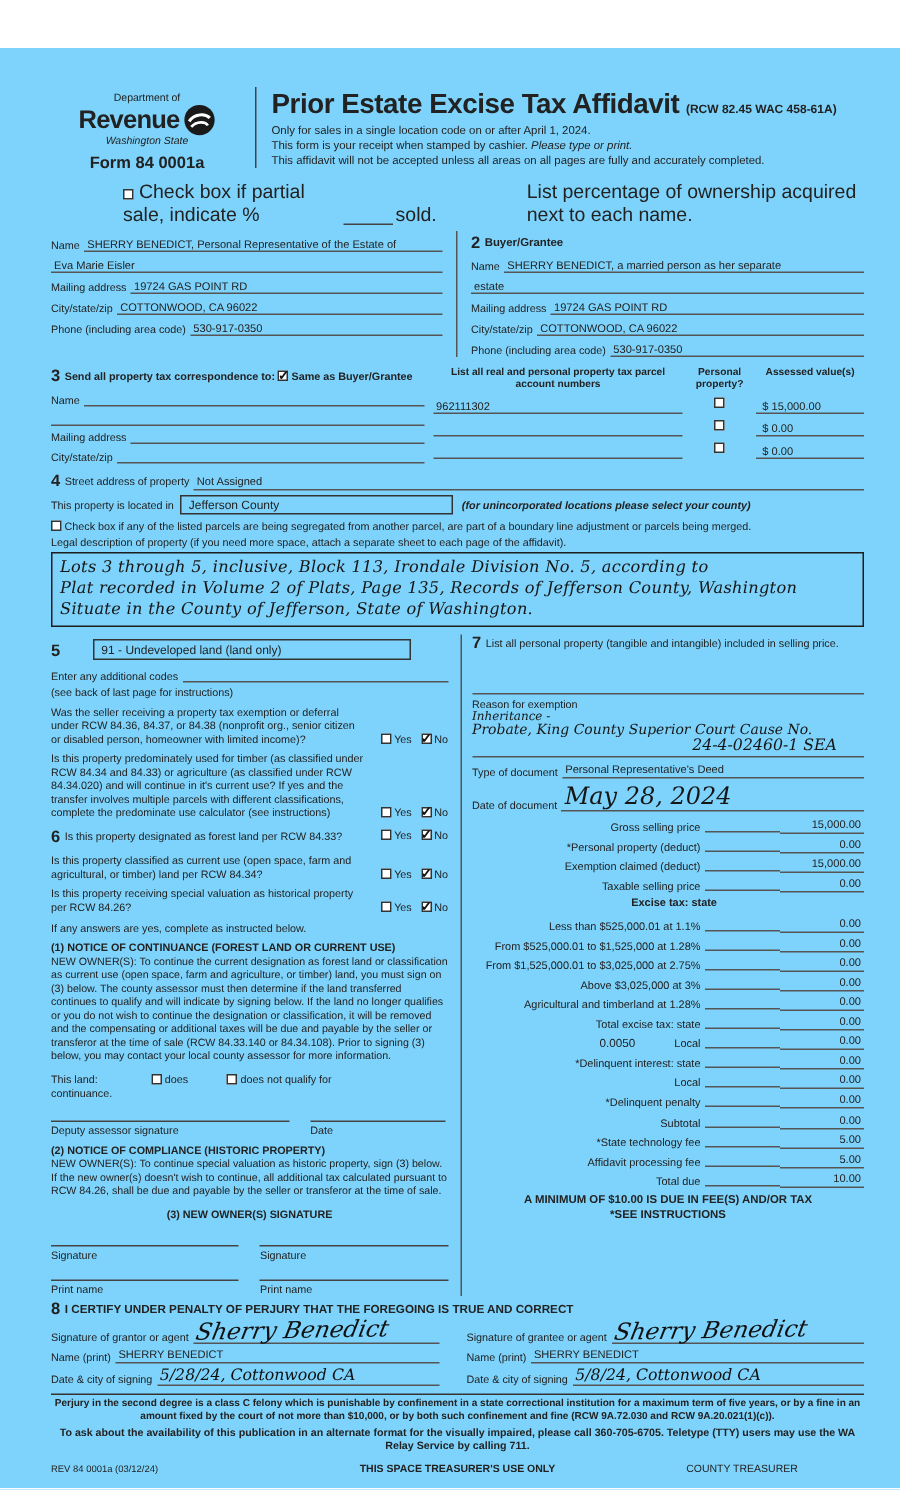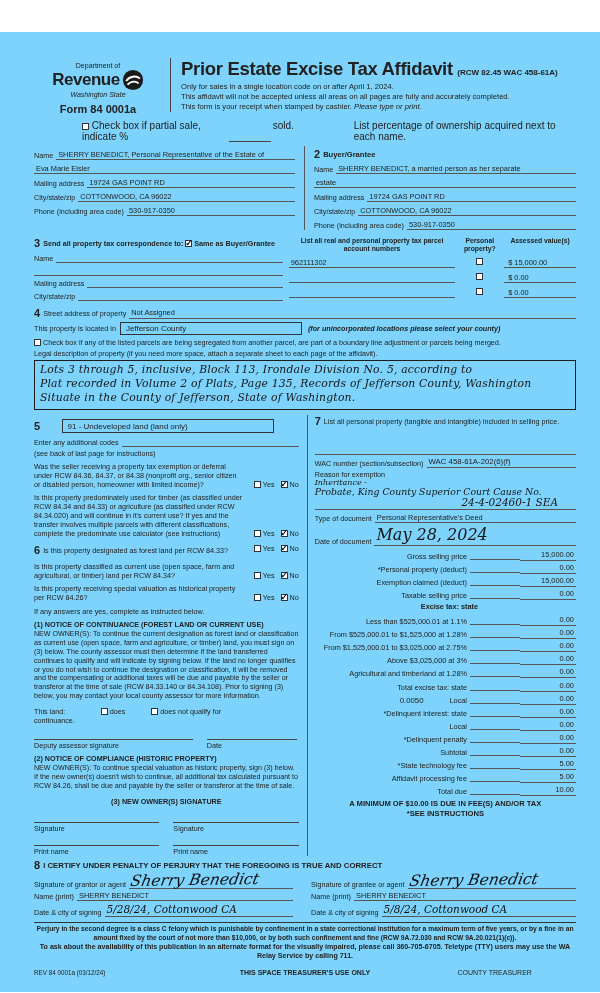--- a/index.html
+++ b/index.html
@@ -31,21 +31,21 @@
   .dept{font-size:7px;}
   .revrow{display:flex; align-items:center; justify-content:center; gap:2px;}
   .rev{font-size:17px; font-weight:bold; letter-spacing:-0.5px;}
   .wast{font-size:7px; font-style:italic;}
   .formnum{font-size:11px; font-weight:bold; margin-top:5px;}
   .titleblk{border-left:1.5px solid #444; margin-left:8px; padding-left:10px; flex:1;}
   .title{font-size:18.5px; font-weight:bold; letter-spacing:-0.3px;}
   .titleref{font-size:8px; font-weight:bold;}
   .note{font-size:7.6px; line-height:1.3;}
   
-  .partial{display:flex; margin-top:5px; font-size:10px; }
+  .partial{display:flex; margin-top:5px; font-size:13px; align-items:flex-end;}
   .pline{display:inline-block; width:48px; border-bottom:1px solid #444; margin:0 2px;}
   
   .cols{display:flex; margin-top:4px;}
   .colL{width:50%; padding-right:9px; border-right:1px solid #555;}
   .colR{width:50%; padding-left:9px;}
   .hdg{font-size:7.6px; font-weight:bold; margin-top:2px;}
   
   .s3{display:flex; margin-top:7px;}
   .s3l{width:47%; padding-right:6px;}
   .s3r{width:53%;}
@@ -118,22 +118,22 @@
       <div class="wast">Washington State</div>
       <div class="formnum">Form 84 0001a</div>
     </div>
     <div class="titleblk">
       <div>
         <span class="title">Prior Estate Excise Tax Affidavit</span>
         <span class="titleref">(RCW 82.45 WAC 458-61A)</span>
       </div>
       <div class="note" style="margin-top:2px;">
         <div>Only for sales in a single location code on or after April 1, 2024.</div>
+        <div><span>This form is your receipt when stamped by cashier.</span> <span class="it">Please type or print.</span></div>
         <div>This affidavit will not be accepted unless all areas on all pages are fully and accurately completed.</div>
-        <div><span>This form is your receipt when stamped by cashier.</span> <span class="it">Please type or print.</span></div>
       </div>
     </div>
   </div>
 
   <div class="partial">
     <span style="margin-left:48px;"><span class="cb"></span>
     <span>Check box if partial sale, indicate %</span></span>
     <span class="pline"></span>
     <span>sold.</span>
     <span style="margin-left:60px;">List percentage of ownership acquired next to each name.</span>
@@ -314,24 +314,20 @@
       </div>
       <div class="sigpair" style="margin-top:12px;">
         <div class="sigslot" style="width:48%;"><span>Print name</span></div>
         <div class="sigslot" style="width:48%;"><span>Print name</span></div>
       </div>
     </div>
 
     <div class="midR">
       <div class="fs7"><span class="sec">7</span><span>List all personal property (tangible and intangible) included in selling price.</span></div>
       <div style="height:27px; border-bottom:1px solid #555;"></div>
-      <div class="fl" style="margin-top:2px;">
-          <span class="lab">WAC number (section/subsection)</span>
-          <span class="val" style="font-size:7.8px;">WAC 458-61A-202(6)(f)</span>
-        </div>
       <div class="fs7" style="margin-top:2px;">Reason for exemption</div>
       <div style="border-bottom:1px solid #555; padding-bottom:1px;">
         <div class="hand" style="font-size:8px; line-height:1;">Inheritance -</div>
         <div class="hand" style="font-size:9.3px; line-height:1.05;">Probate, King County Superior Court Cause No.</div>
         <div class="hand" style="font-size:10.5px; line-height:1.05; text-align:right; padding-right:18px;">24-4-02460-1 SEA</div>
       </div>
       <div class="fl" style="margin-top:3px;">
           <span class="lab">Type of document</span>
           <span class="val">Personal Representative's Deed</span>
         </div>

